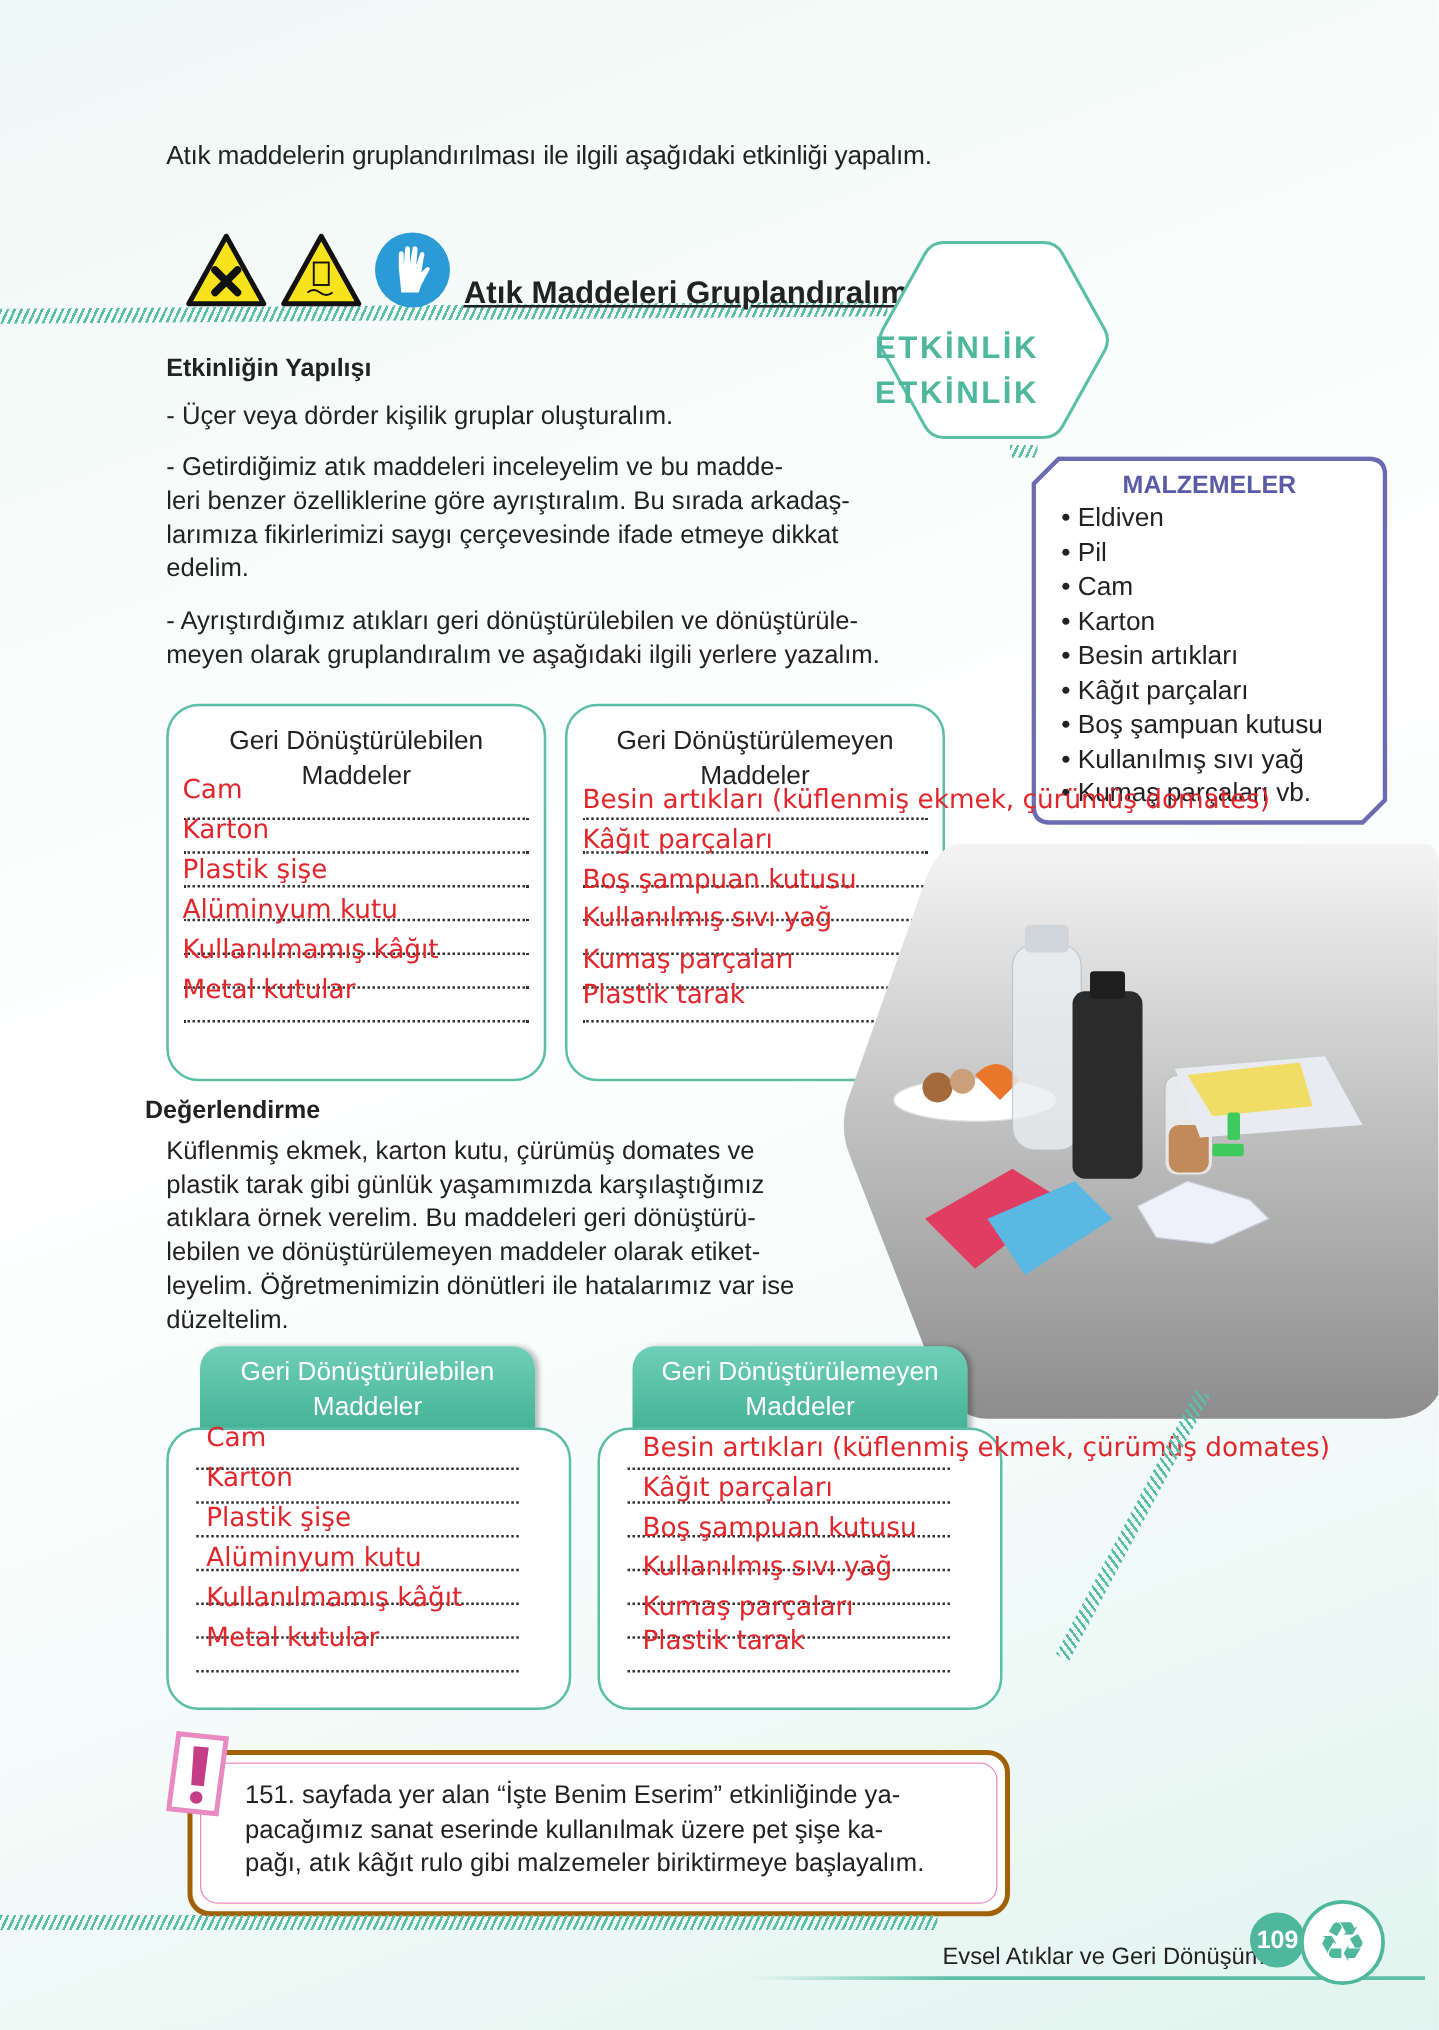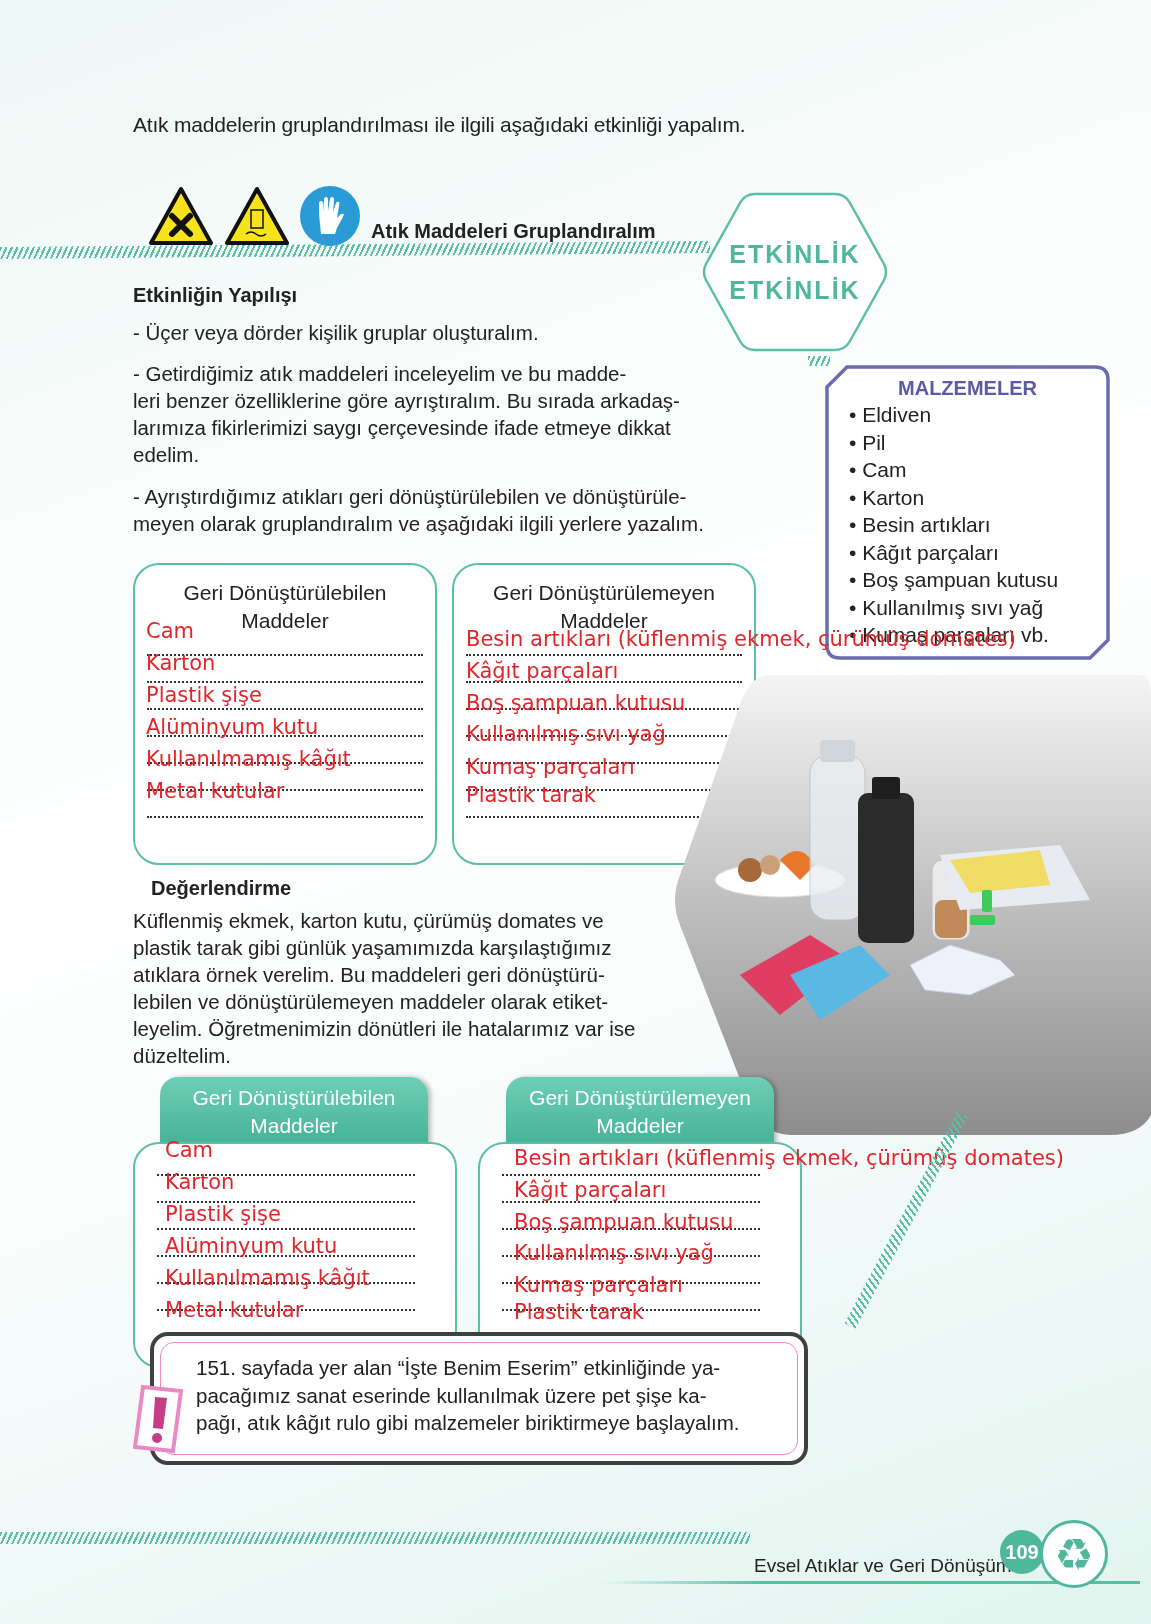--- a/index.html
+++ b/index.html
@@ -14,43 +14,43 @@
   
   .hatch {
     position:absolute; height:12px;
     background: repeating-linear-gradient(115deg, #5bbfa6 0 2px, transparent 2px 5px);
   }
 
   .icons { left:148px; top:186px; display:flex; align-items:center; gap:10px; }
   .tri { width:66px; height:60px; position:relative; }
   .tri svg { width:66px; height:60px; }
   .glove { width:60px; height:60px; border-radius:50%; background:#2a9bd6; display:flex; align-items:center; justify-content:center; }
-  .title-act { left:371px; top:220px; font-size:20px; font-weight:bold; }
+  .title-act { left:371px; top:220px; font-size:25px; font-weight:bold;text-decoration:underline; }
 
   .hex { left:700px; top:190px; width:190px; height:165px; }
-  .hex-text { position:absolute; left:0; right:0; text-align:center; color:#4fb89c; font-weight:bold; font-size:25px; letter-spacing:2px; }
+  .hex-text { position:absolute; left:0; right:0; color:#4fb89c; font-weight:bold; font-size:25px; letter-spacing:2px;margin-top:24px; }
 
   .malz { left:825px; top:365px; width:285px; height:295px; }
   .malz-title { position:absolute; left:0; right:0; top:12px; text-align:center; color:#5a5ba6; font-weight:bold; font-size:20px; }
   .malz ul { position:absolute; left:24px; top:36px; margin:0; padding:0; list-style:none; font-size:21px; line-height:27.5px; }
   .malz li::before { content:"• "; }
 
   .h-bold { font-weight:bold; font-size:20px; }
   .para { font-size:20.5px; line-height:27px; }
 
   .box { position:absolute; border:2.5px solid #5bbfa6; border-radius:26px; background:#fff; }
   .box-head { text-align:center; font-size:21px; line-height:28px; color:#222; }
   .dots { position:absolute; left:12px; right:12px; border-bottom:2px dotted #333; height:0; }
   .red { position:absolute; color:#e0262b; font-family:"DejaVu Sans", sans-serif; font-size:21px; white-space:nowrap; }
 
   .tab { position:absolute; background: linear-gradient(180deg,#6fcfb6,#3fae93); border-radius:18px 18px 0 0; color:#fff; text-align:center; font-size:21px; line-height:28px; box-shadow:3px 0 4px rgba(0,0,0,0.25); }
 
   .photo { left:670px; top:675px; width:481px; height:480px; }
 
-  .note { left:150px; top:1332px; width:650px; height:125px; border:4px solid #404040; border-radius:18px; background:#fff; }
+  .note { left:150px; top:1400px; width:650px; height:125px; border:4px solid #a16207; border-radius:18px; background:#fff; }
   .note-inner { position:absolute; left:6px; top:6px; right:6px; bottom:6px; border:1.5px solid #e98bc2; border-radius:14px; }
   .note-text { position:absolute; left:42px; top:18px; right:24px; font-size:20.5px; line-height:27.5px; text-align:justify; }
   .excl { left:133px; top:1383px; width:52px; height:72px; }
 
   .footer-text { left:754px; top:1555px; font-size:19px; color:#222; }
   .footer-line { left:600px; top:1581px; width:540px; height:3px; background:linear-gradient(90deg, rgba(91,191,166,0), #5bbfa6 30%, #5bbfa6); }
   .page-num { left:1000px; top:1530px; width:44px; height:44px; border-radius:50%; background:#4fb89c; color:#fff; font-weight:bold; font-size:20px; text-align:center; line-height:44px; }
   .recycle { left:1040px; top:1520px; width:62px; height:62px; border-radius:50%; border:3px solid #4fb89c; background:#fff; display:flex; align-items:center; justify-content:center; color:#4fb89c; font-size:44px; }
 </style>
 </head>
@@ -186,21 +186,21 @@
   </svg>
 </div>
 
 <div class="red" style="left:466px; top:627px">Besin artıkları (küflenmiş ekmek, çürümüş domates)</div>
 <div class="red" style="left:466px; top:659px">Kâğıt parçaları</div>
 <div class="red" style="left:466px; top:691px">Boş şampuan kutusu</div>
 <div class="red" style="left:466px; top:722px">Kullanılmış sıvı yağ</div>
 <div class="red" style="left:466px; top:755px">Kumaş parçaları</div>
 <div class="red" style="left:466px; top:783px">Plastik tarak</div>
 
-<div class="abs h-bold" style="left:151px; top:877px;">Değerlendirme</div>
+<div class="abs h-bold" style="left:116px; top:877px;">Değerlendirme</div>
 <div class="abs para" style="left:133px; top:907px; white-space:pre;">Küflenmiş ekmek, karton kutu, çürümüş domates ve
 plastik tarak gibi günlük yaşamımızda karşılaştığımız
 atıklara örnek verelim. Bu maddeleri geri dönüştürü-
 lebilen ve dönüştürülemeyen maddeler olarak etiket-
 leyelim. Öğretmenimizin dönütleri ile hatalarımız var ise
 düzeltelim.</div>
 
 <div class="tab" style="left:160px; top:1077px; width:268px; height:70px; padding-top:7px;">
   <div>Geri Dönüştürülebilen</div>
   <div>Maddeler</div>

